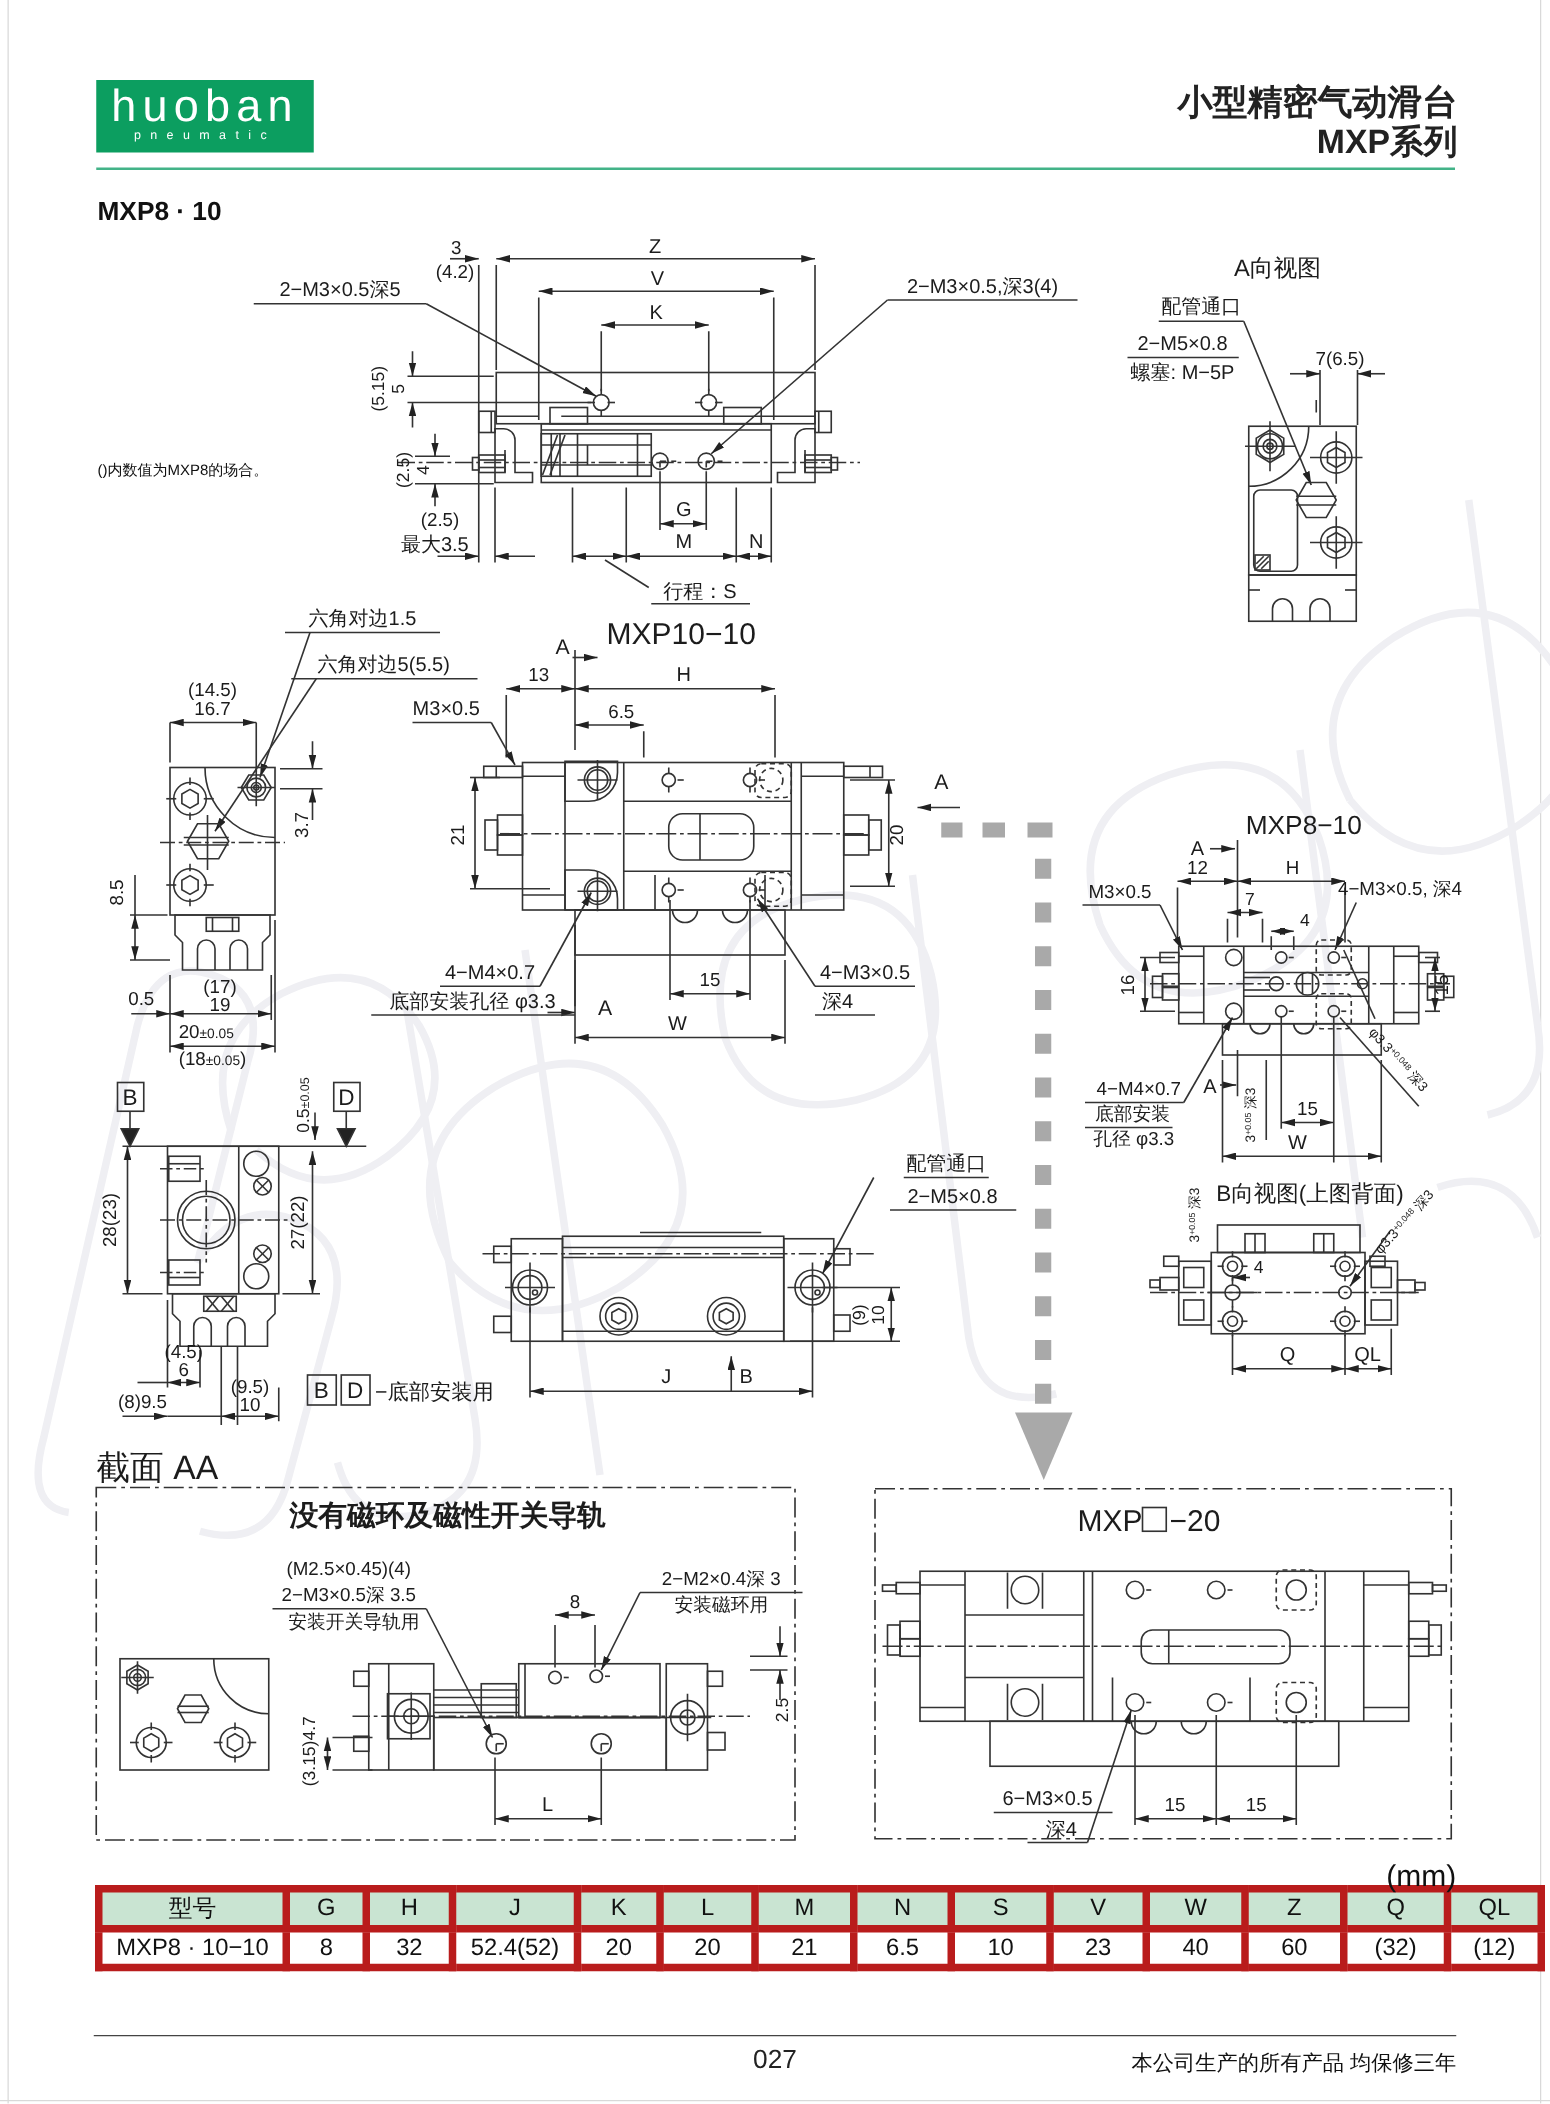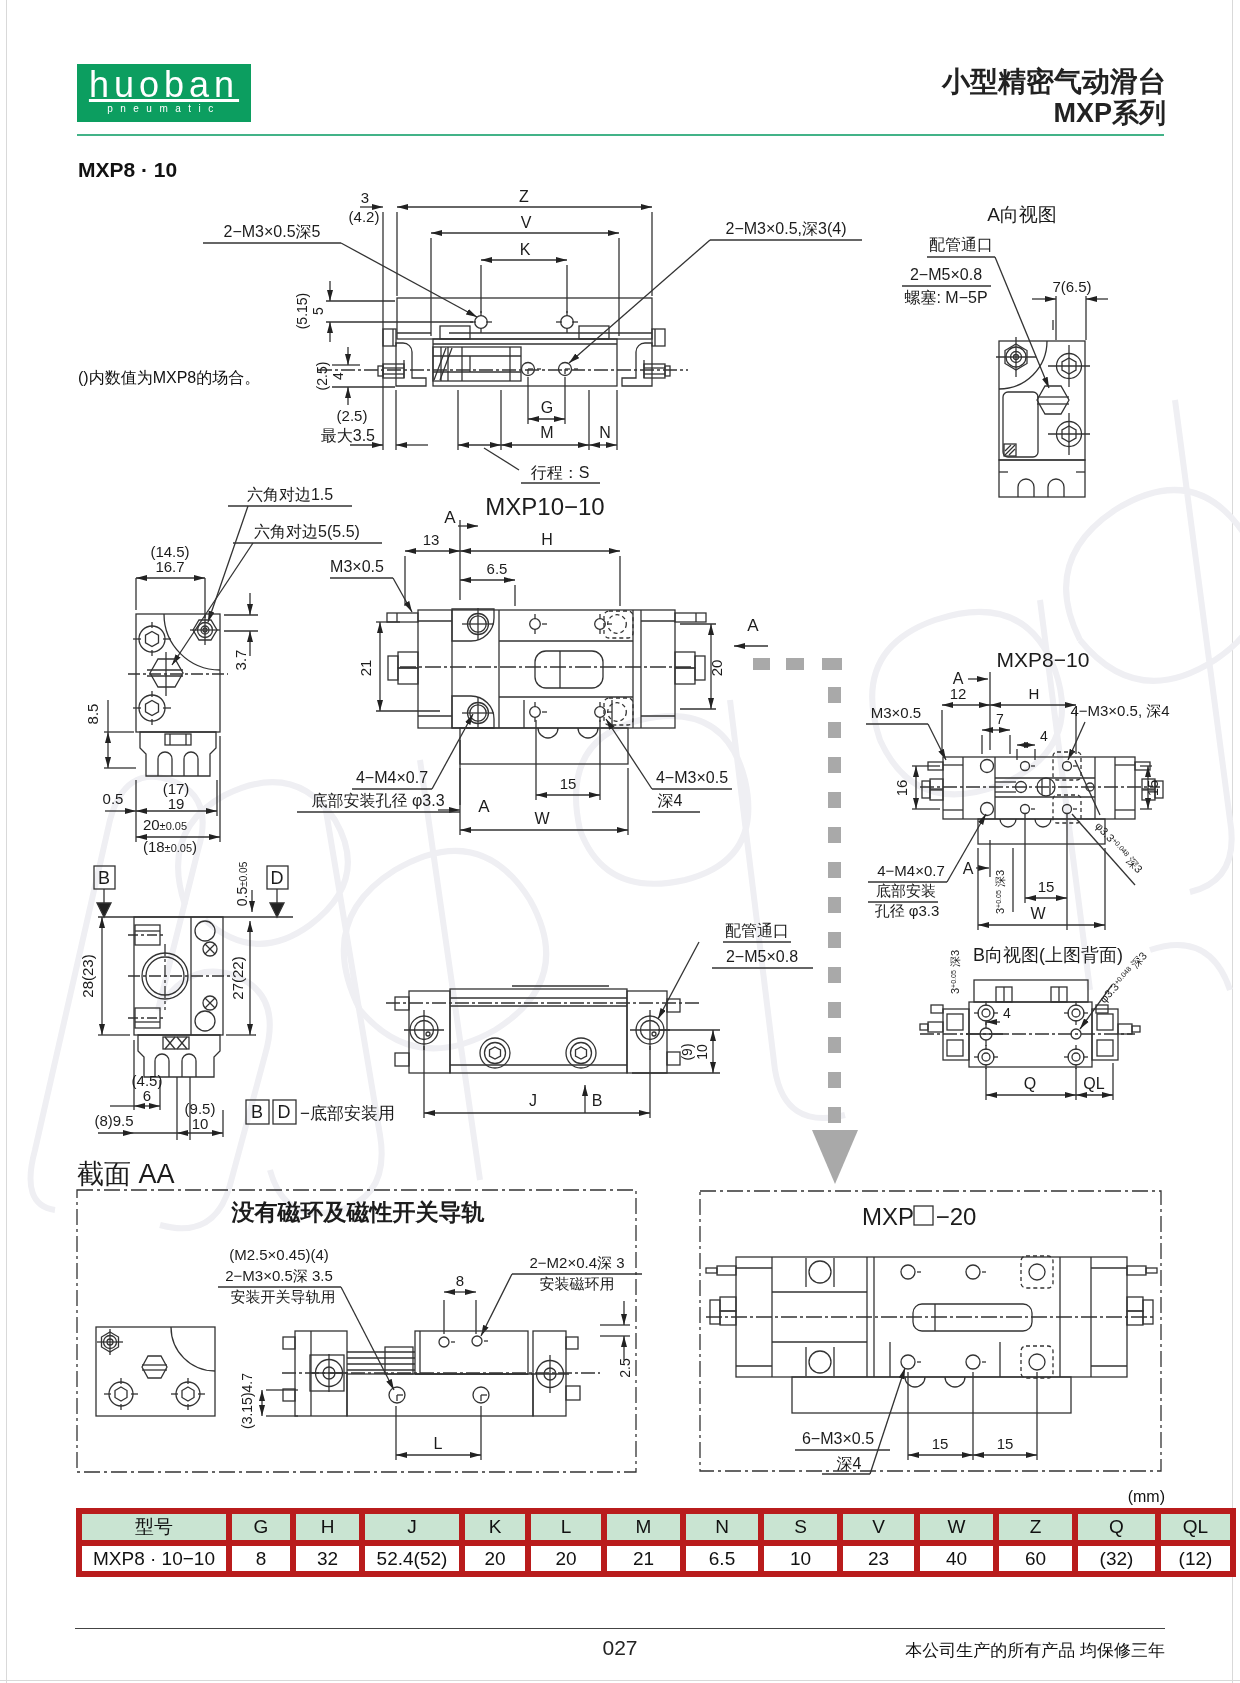--- a/index.html
+++ b/index.html
@@ -23,31 +23,31 @@
 <path d="M185 905 q-25 -75 40 -110 q70 -35 110 25 q35 60 -25 105 q-55 40 -105 -5 m120 -115 l55 330 q10 60 -40 75 q-55 15 -70 -40"></path>
 <path d="M360 1010 q-45 -90 35 -140 q85 -50 135 30 q45 80 -35 130 q-80 45 -135 -20 m60 -250 l60 420"></path>
 <path d="M580 830 q-20 -90 60 -110 q85 -20 105 60 q18 80 -60 100 q-80 18 -105 -50 m150 -130 l45 370 q10 60 70 45"></path>
 <path d="M880 740 q-30 -90 55 -120 q90 -30 120 50 q28 80 -55 115 q-85 32 -120 -45 m160 -140 l50 390"></path>
 <path d="M1080 640 q-40 -80 35 -130 q80 -50 130 25 q45 75 -30 125 q-78 50 -135 -20 m95 -240 l55 420 q10 60 -40 72"></path>
 <path d="M1150 950 q60 -20 80 40"></path>
 </g>
 </svg>
 
 <div class="abs" style="left:77px;top:64px;width:174px;height:58px;background:#0c9e60;"></div>
-<div class="abs" style="left:77px;top:64px;width:174px;text-align:center;color:#fff;font-size:36px;letter-spacing:5px;font-weight:400;text-decoration:underline;">huoban</div>
+<div class="abs" style="left:77px;top:64px;width:174px;text-align:center;color:#fff;font-size:36px;letter-spacing:5px;font-weight:400;">huoban</div>
 <div class="abs" style="left:77px;top:103px;width:174px;text-align:center;color:#fff;font-size:10px;letter-spacing:7.5px;">pneumatic</div>
 
 <div class="abs" style="left:700px;top:95px;width:466px;text-align:right;font-size:27px;font-weight:bold;color:#222;">MXP系列</div>
 <div class="abs" style="left:700px;top:63px;width:466px;text-align:right;font-size:28px;font-weight:bold;color:#222;">小型精密气动滑台</div>
 
 <div class="abs" style="left:77px;top:134px;width:1087px;height:2px;background:#43b388;"></div>
 
 <div class="abs" style="left:78px;top:158px;font-size:21px;font-weight:bold;color:#111;">MXP8 · 10</div>
 
-<div class="abs" style="left:78px;top:368px;font-size:16px;color:#111;text-align:center;">()内数值为MXP8的场合。</div>
+<div class="abs" style="left:78px;top:368px;font-size:12px;color:#111;text-align:center;">()内数值为MXP8的场合。</div>
 
 <svg class="abs" width="1240" height="1683" viewBox="0 0 1240 1683" id="main">
 <defs>
 <marker id="ar" markerWidth="12" markerHeight="8" refX="11" refY="3" orient="auto" markerUnits="userSpaceOnUse">
           <path d="M0,0 L11,3 L0,6 z" fill="#222"></path>
         </marker>
 <marker id="as" markerWidth="12" markerHeight="8" refX="1" refY="3" orient="auto" markerUnits="userSpaceOnUse">
           <path d="M12,0 L1,3 L12,6 z" fill="#222"></path>
         </marker>
 </defs>
@@ -1212,21 +1212,21 @@
             <td>23</td>
             <td>40</td>
             <td>60</td>
             <td>(32)</td>
             <td>(12)</td>
 </tr>
 </tbody>
       </table>
 </div>
 
-<div class="abs" style="left:1040px;top:1488px;width:125px;text-align:right;font-size:16px;color:#111;">(mm)</div>
+<div class="abs" style="left:1040px;top:1488px;width:125px;text-align:right;font-size:24px;color:#111;">(mm)</div>
 
 <div class="abs" style="left:75px;top:1628px;width:1090px;height:1px;background:#444;"></div>
 
 <div class="abs" style="left:570px;top:1636px;width:100px;text-align:center;font-size:21px;color:#222;">027</div>
 
 <div class="abs" style="left:800px;top:1639px;width:365px;text-align:right;font-size:17px;color:#111;">本公司生产的所有产品  均保修三年</div>
 
 </div>
 
 </body></html>

